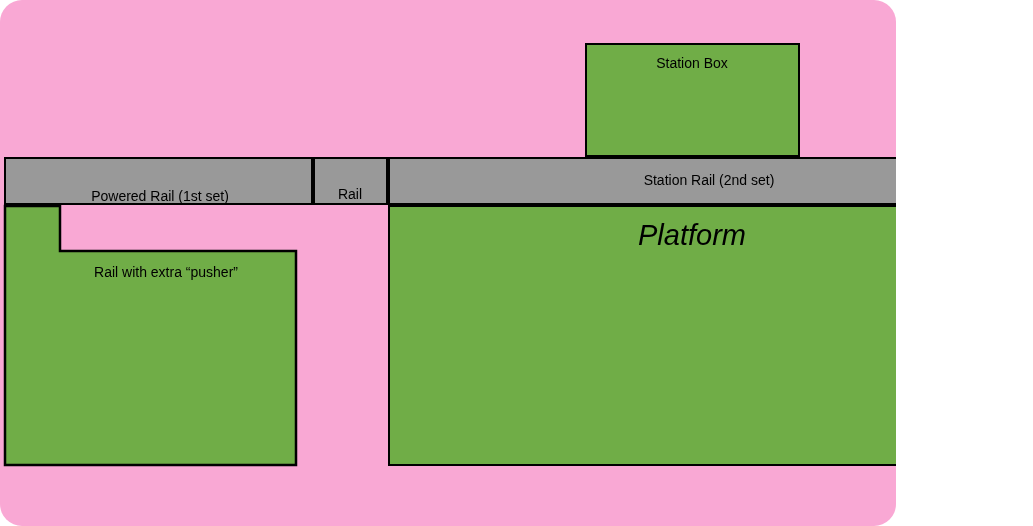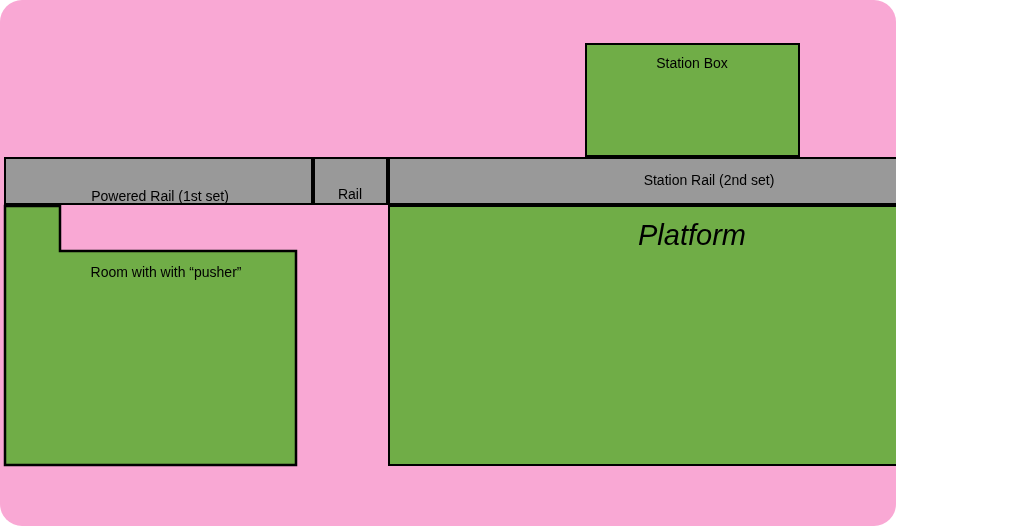--- a/index.html
+++ b/index.html
@@ -74,18 +74,18 @@
 
   <div class="shape shape-gray" style="left:313px; top:157px; width:75px; height:48px;"></div>
   <div class="label label-sm label-centered" style="left:350px; top:187px;">Rail</div>
 
   <div class="shape shape-gray" style="left:388px; top:157px; width:640px; height:48px;"></div>
   <div class="label label-sm label-centered" style="left:709px; top:173px;">Station Rail (2nd set)</div>
 
   <svg class="poly-wrap" width="1033" height="526" style="pointer-events:none;">
     <polygon id="pusher-room-polygon" points="5,206 60,206 60,251 296,251 296,465 5,465" fill="#70ad47" stroke="#000000" stroke-width="2.5" style="pointer-events:auto;"></polygon>
   </svg>
-  <div class="label label-sm label-centered" style="left:166px; top:265px;">Room with with “pusher”</div>
+  <div class="label label-sm label-centered" style="left:166px; top:265px;">Rail with extra “pusher”</div>
 
   <div class="shape shape-green" style="left:388px; top:205px; width:614px; height:261px;"></div>
   <div class="label label-xl label-centered" style="left:692px; top:220px;font-style:italic;">Platform</div>
 
 </div>
 
 </body></html>

